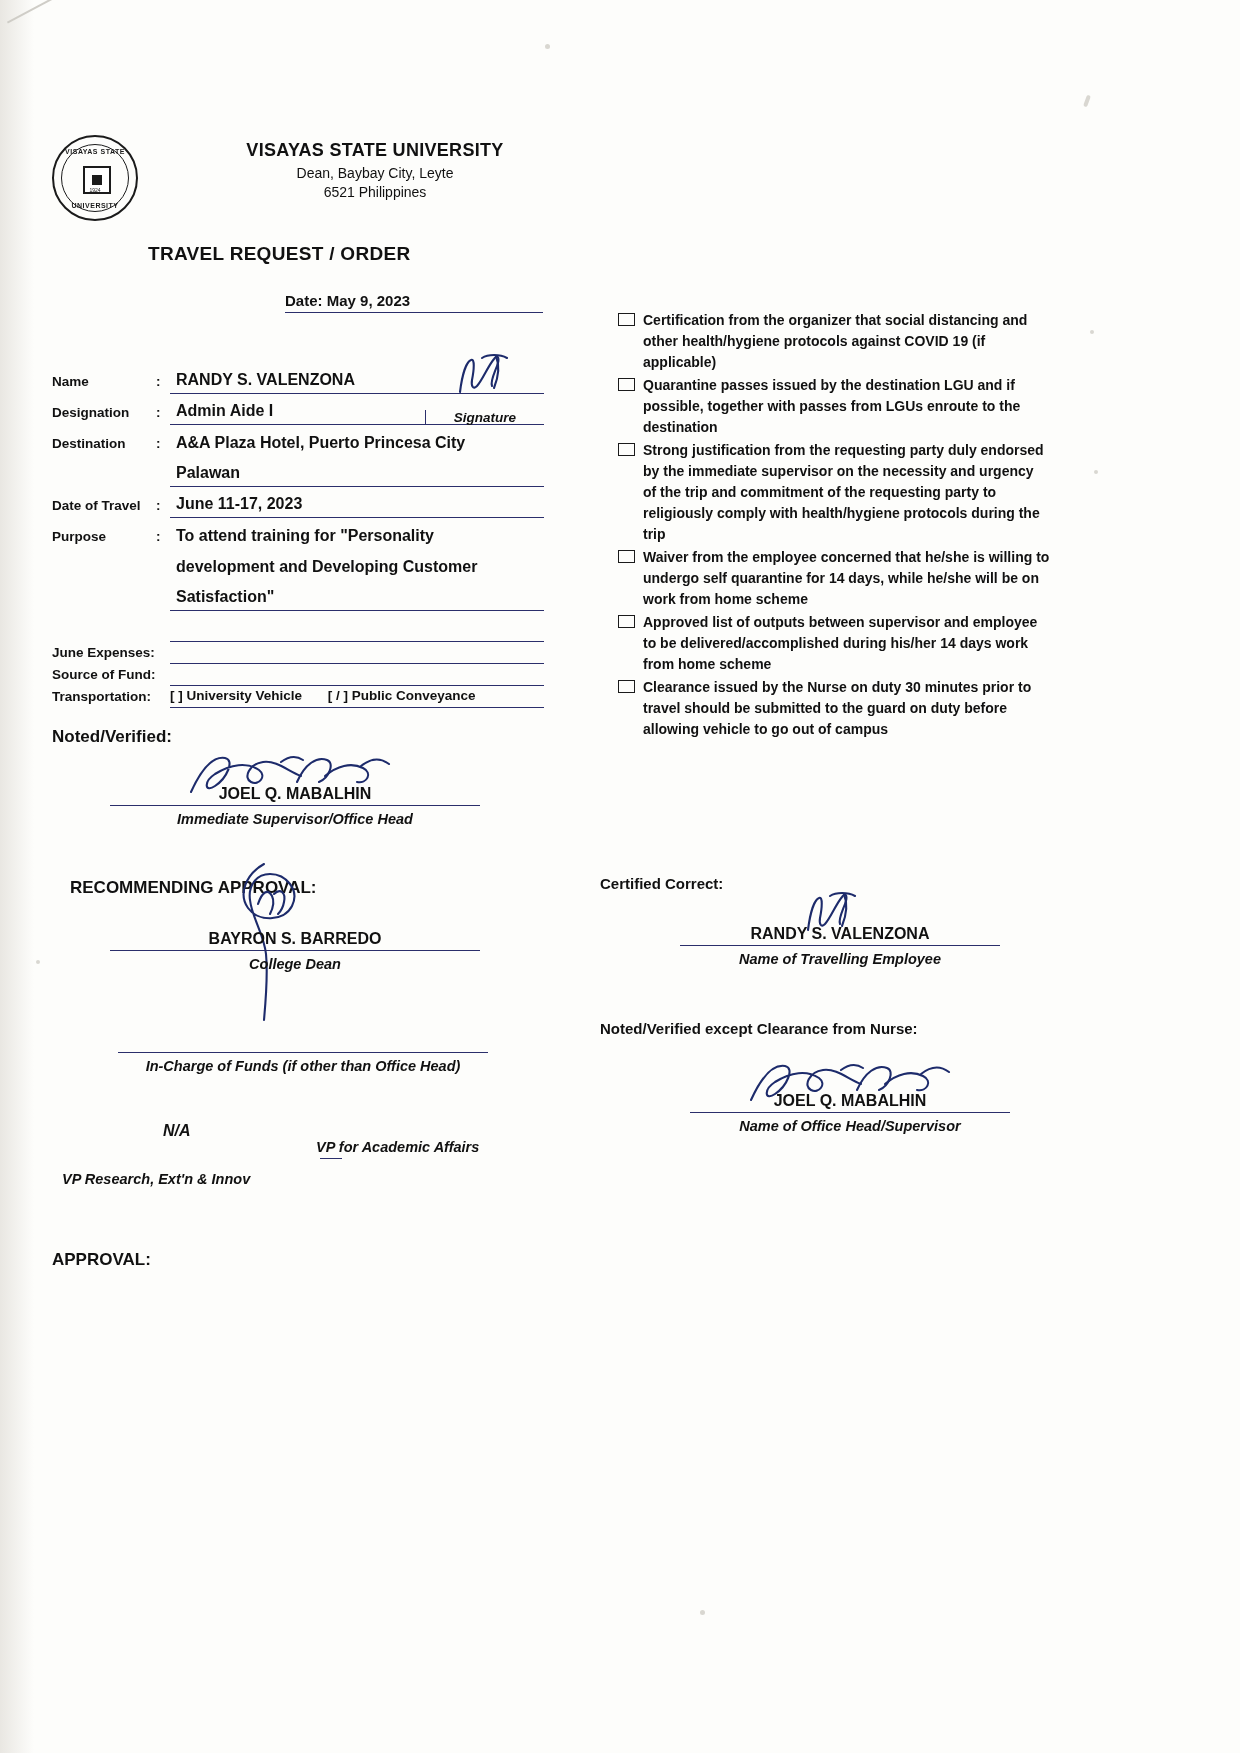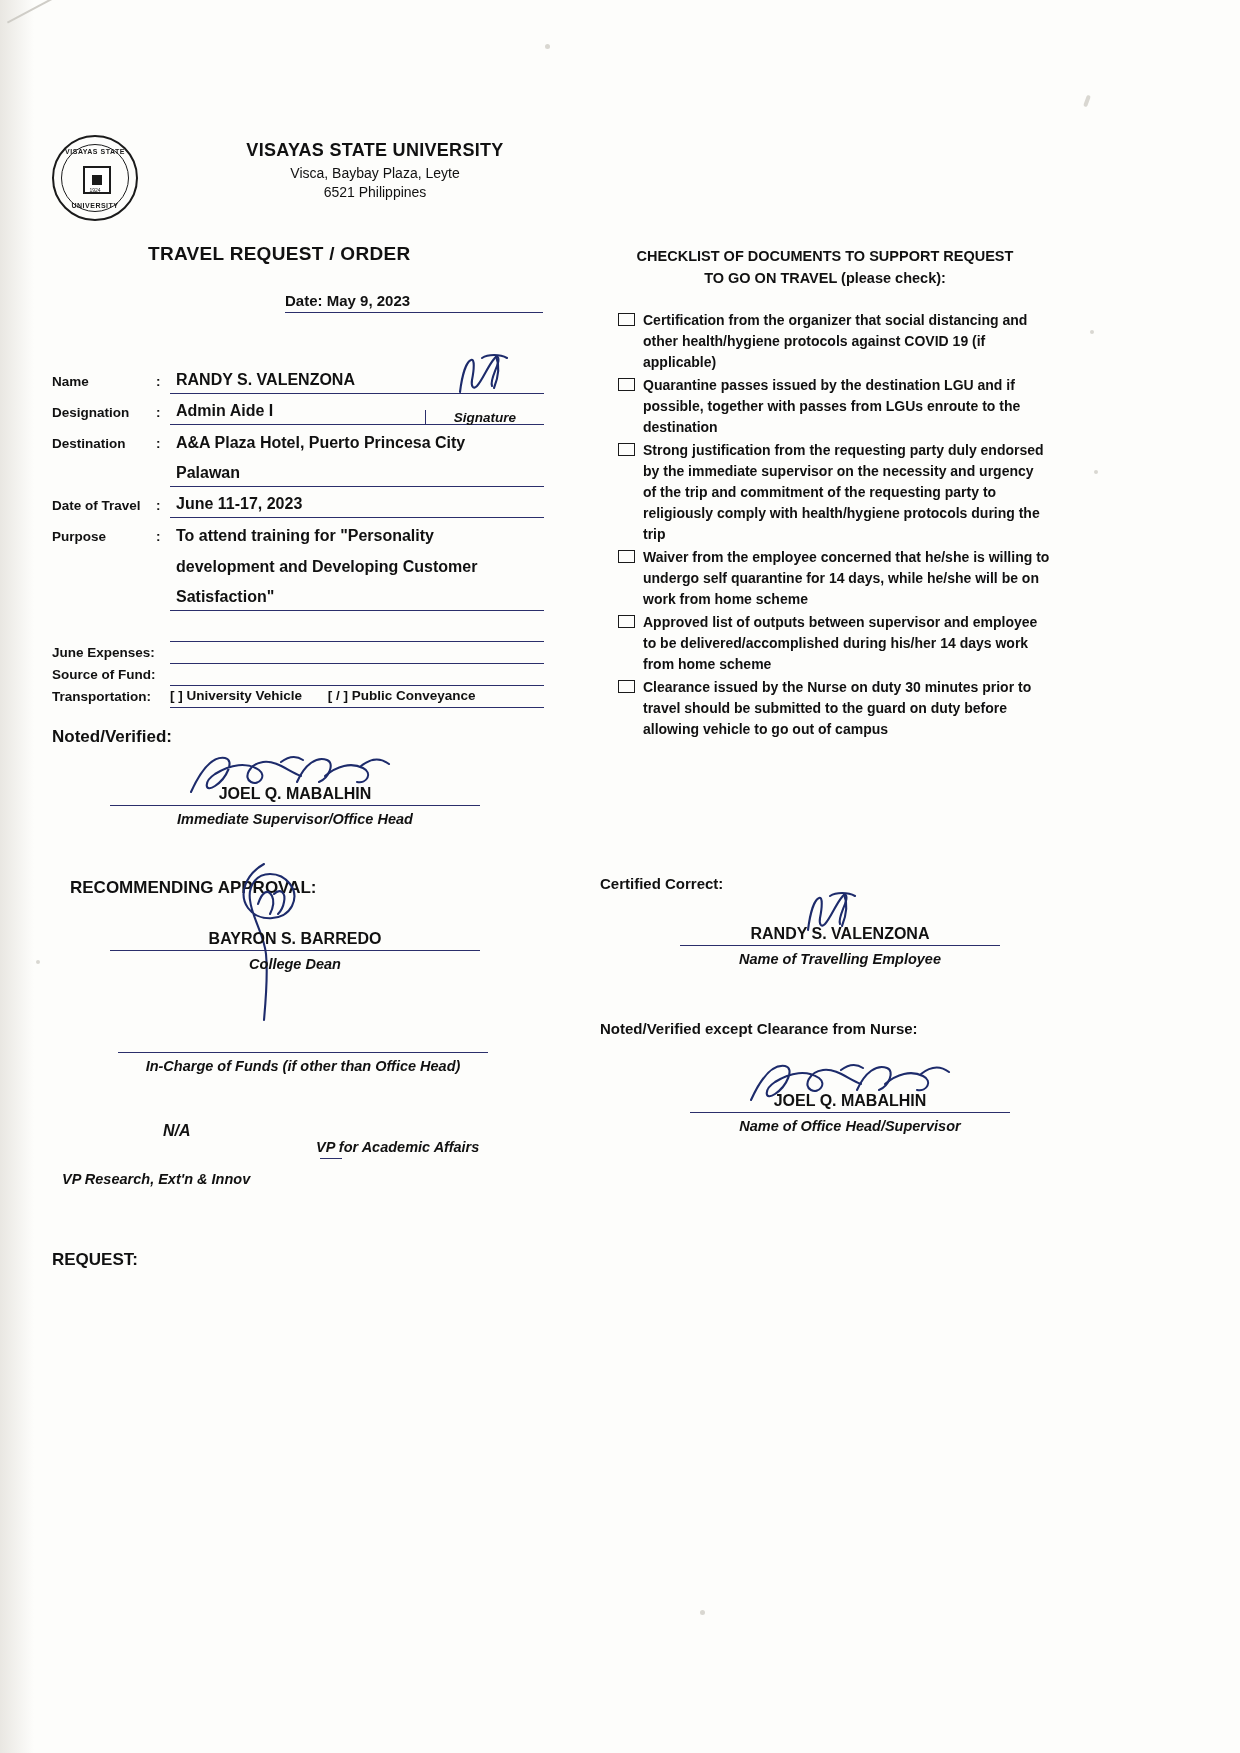--- a/index.html
+++ b/index.html
@@ -323,21 +323,21 @@
   <div class="seal">
     <div class="inner-ring"></div>
     <div class="arc-top">VISAYAS STATE</div>
     <div class="core"></div>
     <div class="yr">1924</div>
     <div class="arc-bottom">UNIVERSITY</div>
   </div>
 
   <div class="univ-block">
     <div class="univ-name">VISAYAS STATE UNIVERSITY</div>
-    <div class="univ-addr">Visca, Baybay Plaza, Leyte</div>
+    <div class="univ-addr">Dean, Baybay City, Leyte</div>
     <div class="univ-addr2">6521   Philippines</div>
   </div>
 
   <div class="doc-title">TRAVEL REQUEST / ORDER</div>
 
   <div class="date-line">
     <span>Date:</span>
     <span>May 9, 2023</span>
   </div>
 
@@ -438,26 +438,22 @@
   <div class="sigblock" style="left:118px;top:1032px;width:370px;">
     <div class="name blank">&nbsp;</div>
     <div class="role">In-Charge of Funds (if other than Office Head)</div>
   </div>
 
   <div class="na-text">N/A</div>
   <div class="vp-dash"></div>
   <div class="vp-left">VP Research, Ext'n &amp; Innov</div>
   <div class="vp-right">VP for Academic Affairs</div>
 
-  <div class="approved-hdr">REQUEST:</div>
-
-  <div class="checklist-title">
-    <div>CHECKLIST OF DOCUMENTS TO SUPPORT REQUEST</div>
-    <div>TO GO ON TRAVEL (please check):</div>
-  </div>
+  <div class="approved-hdr">APPROVAL:</div>
+
 
   <div class="checklist">
     <div class="cl-item">
       <span class="cl-box"></span>
       <span class="cl-text">Certification from the organizer that social distancing and other health/hygiene protocols against COVID 19 (if applicable)</span>
     </div>
     <div class="cl-item">
       <span class="cl-box"></span>
       <span class="cl-text">Quarantine passes issued by the destination LGU and if possible, together with passes from LGUs enroute to the destination</span>
     </div>

